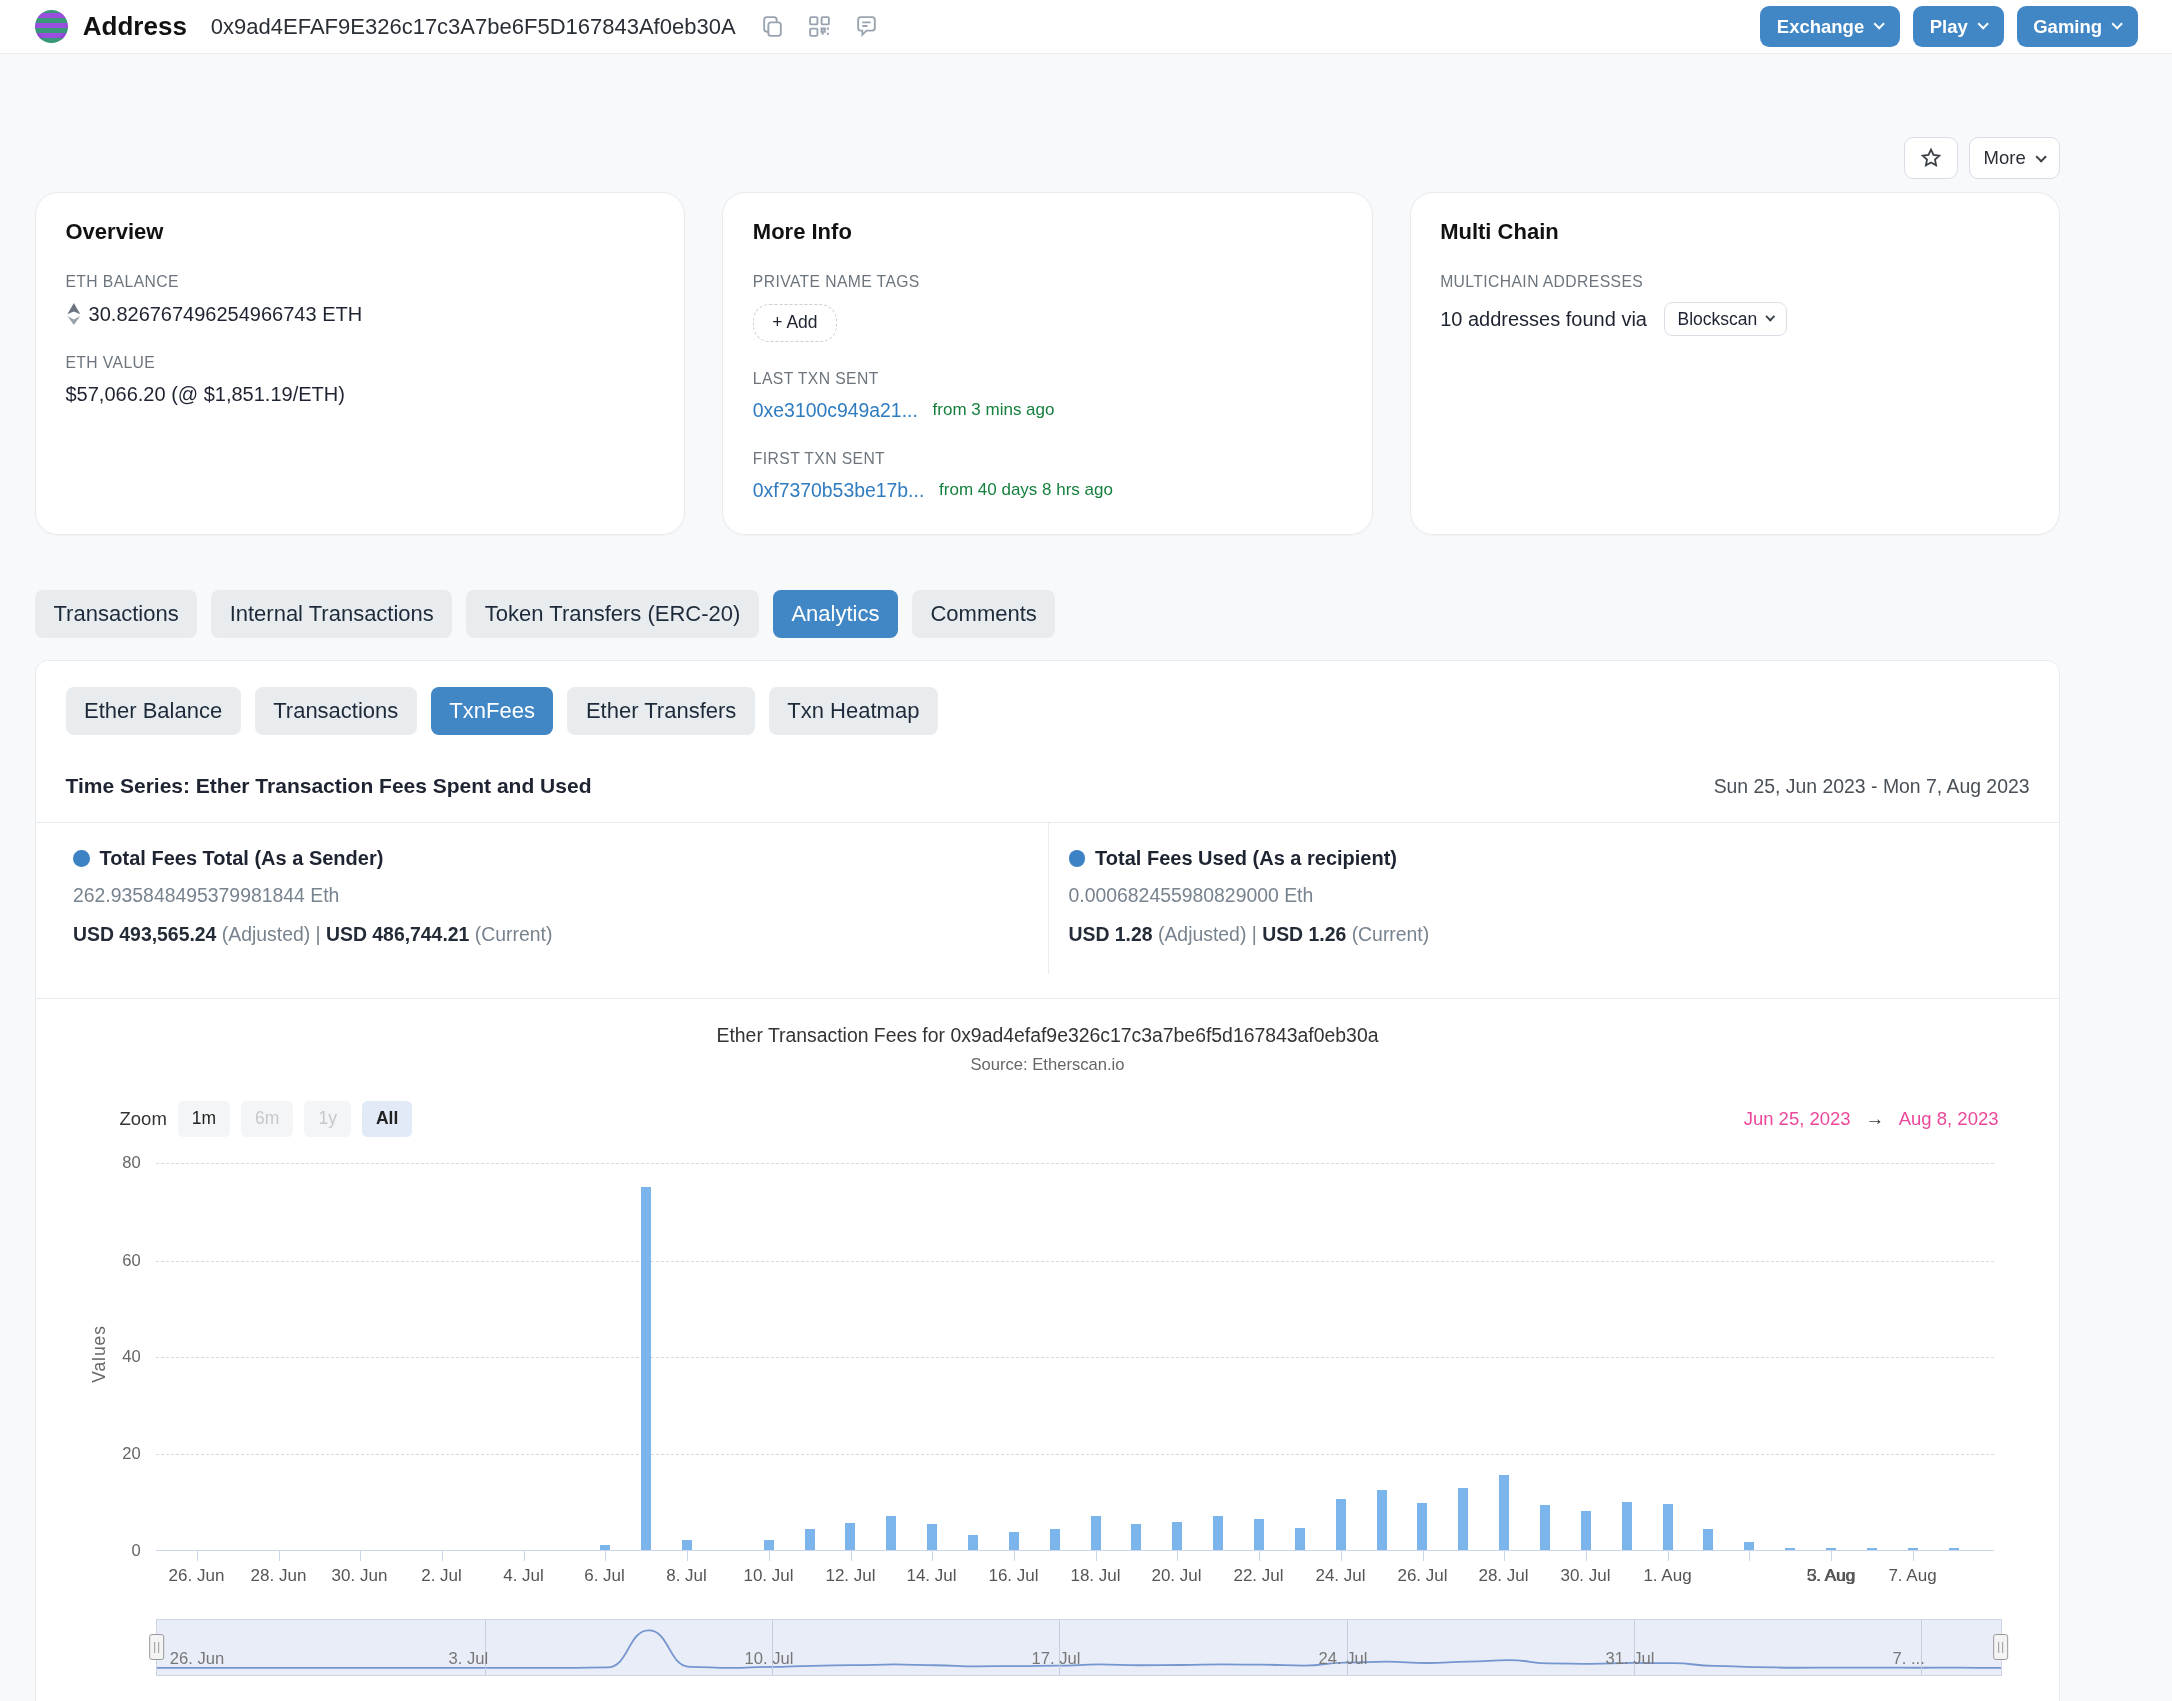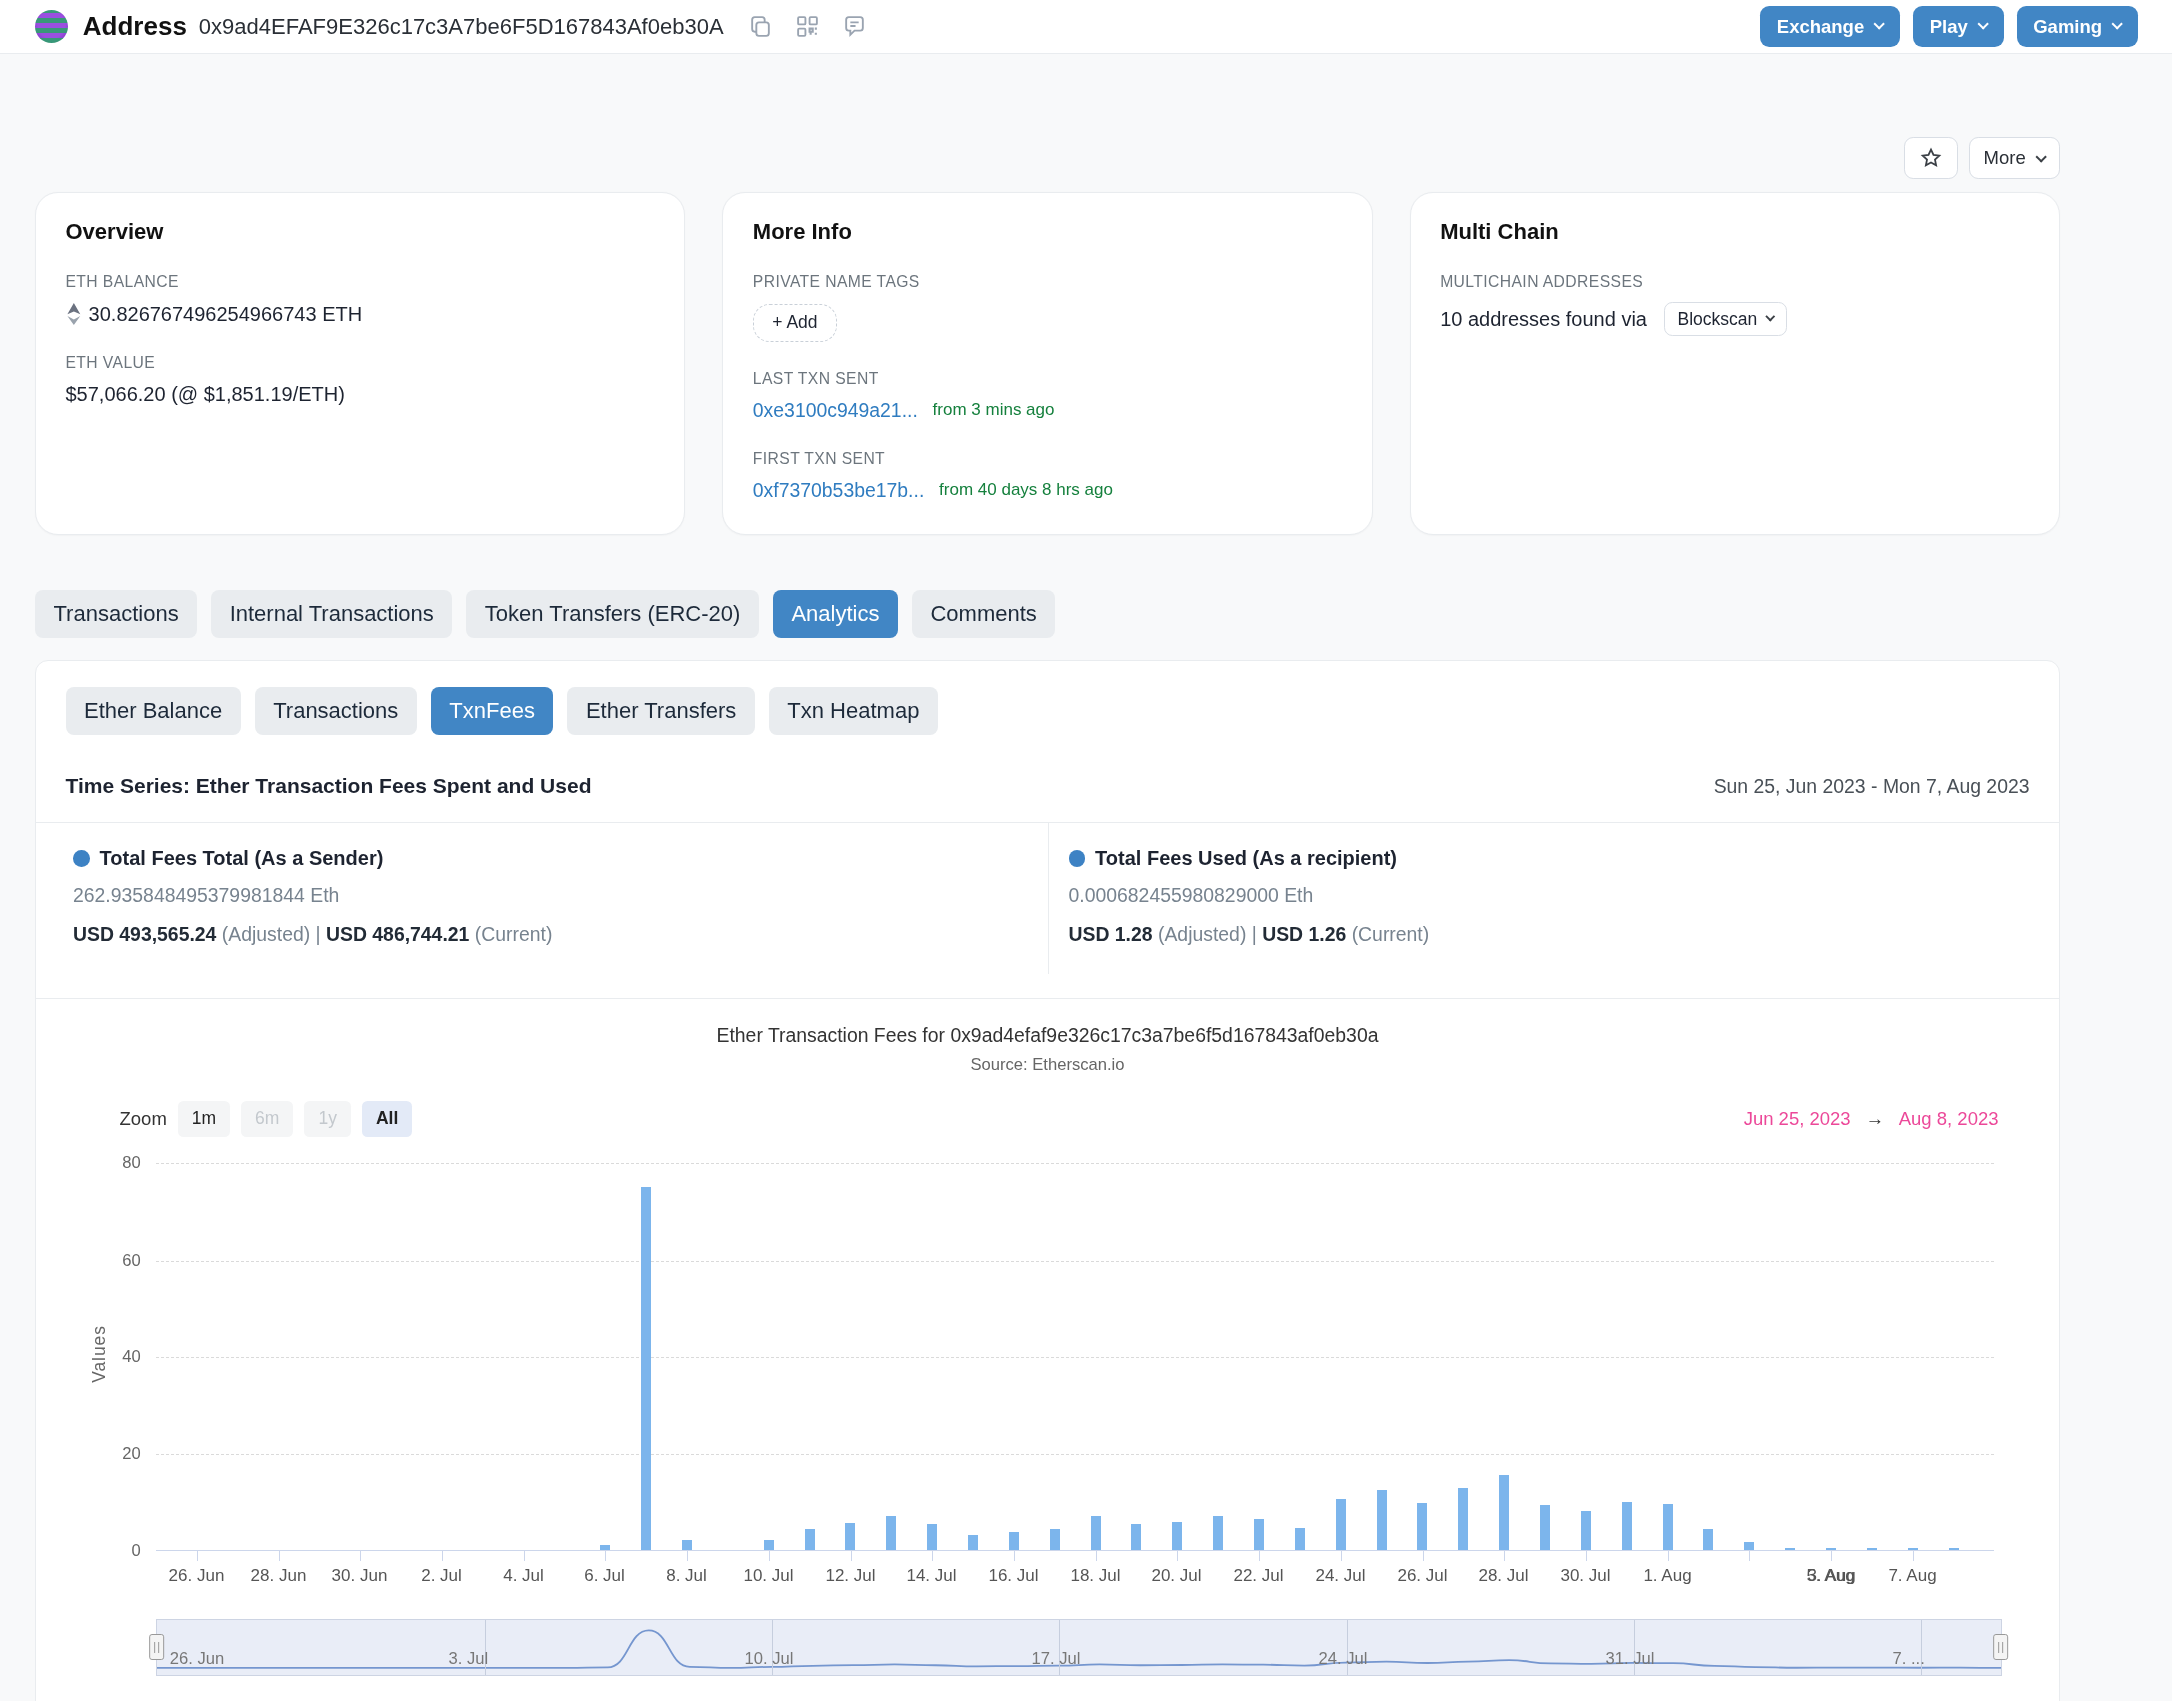--- a/index.html
+++ b/index.html
@@ -9,21 +9,21 @@
     font-family:"Liberation Sans","DejaVu Sans",sans-serif;color:#212529;
   }
   
   .topbar{height:54px;background:#fff;border-bottom:0.9px solid #e9ecef;display:flex;align-items:center;padding:0 35px}
   .avatar{width:33px;height:33px;border-radius:50%;
     background:
       repeating-linear-gradient(0deg,rgba(46,160,110,.9) 0 4.6px,transparent 4.6px 10px),
       radial-gradient(circle at 50% 45%,#9a4fe0 0 55%,#6d2fb0 100%);
     flex:0 0 auto}
   .page-title{font-size:26px;font-weight:bold;color:#111;margin-left:14.8px}
-  .addr{font-size:22px;color:#2a2f36;margin-left:12px}
+  .addr{font-size:22px;color:#2a2f36;margin-left:24px}
   .hicons{display:flex;gap:22px;margin-left:24px;align-items:center}
   .hicons svg{display:block}
   .topbar-actions{margin-left:auto;display:flex;gap:13px}
   .hbtn{background:var(--accent,#4186c5);color:#fff;border-radius:9.2px;padding:9.2px 16.6px;
     font-size:18.5px;font-weight:bold;display:flex;align-items:center;cursor:pointer}
   .chev{display:inline-block;width:8.3px;height:8.3px;border-right:2.4px solid #fff;border-bottom:2.4px solid #fff;
     transform:rotate(45deg);margin-left:11px;margin-top:-4.6px}
   .chev-dark{border-color:#3b4046}
   
   .page{padding:0 35px;position:relative;width:2095px}

